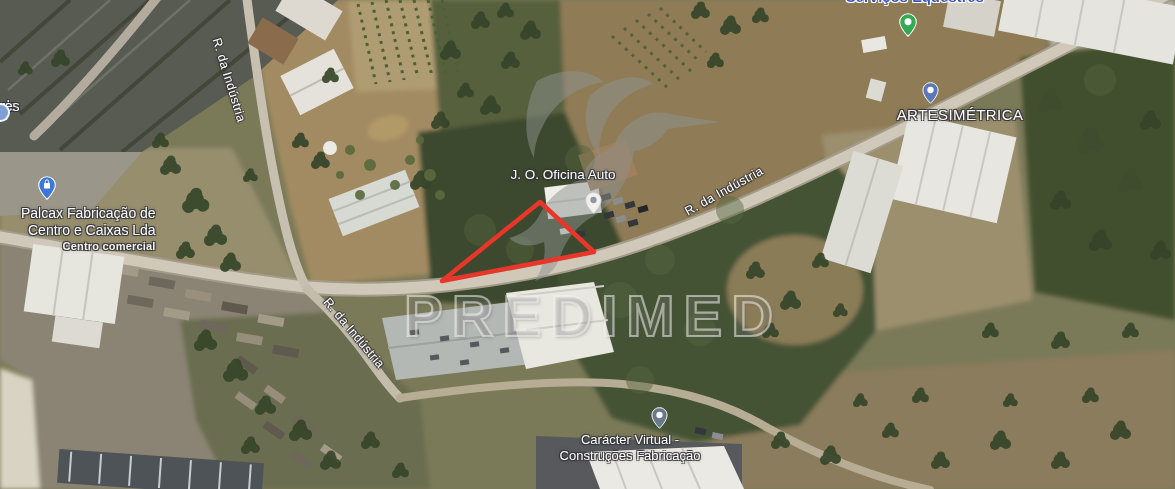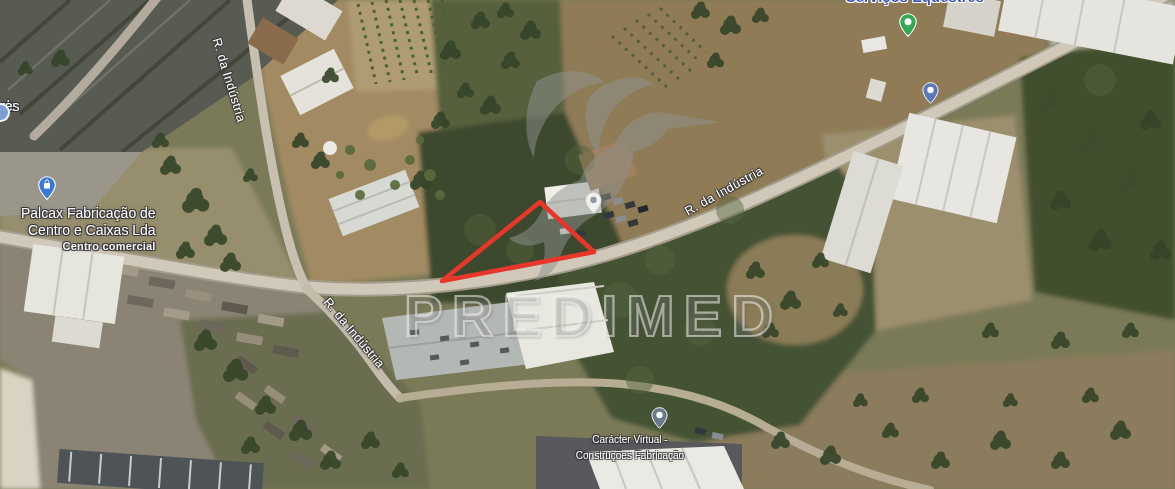--- a/index.html
+++ b/index.html
@@ -331,35 +331,37 @@
       <rect x="8" y="9.2" width="8" height="7.6" rx="1.2" fill="#fff"></rect>
       <path d="M9.7 9.2V7.5a2.3 2.3 0 0 1 4.6 0v1.7" stroke="#fff" stroke-width="1.3" fill="none"></path>
     </g>
   </svg>
   <div class="place-label" style="left:21px;top:205px;font-size:14px;text-align:right;">
     <div>Palcax Fabricação de</div>
     <div>Centro e Caixas Lda</div>
     <div class="sub-label">Centro comercial</div>
   </div>
 
+  <div class="place-label centered" style="left:488px;top:167px;width:150px;">J. O. Oficina Auto</div>
   <svg class="pin" style="left:585px;top:192px;" width="17" height="22" viewBox="0 0 24 32">
     <path d="M12 1C5.9 1 1 5.9 1 11.8 1 20.6 12 31 12 31s11-10.4 11-19.2C23 5.9 18.1 1 12 1Z" stroke="#d9d9d6" stroke-width="1.2" fill="#f2f1ef"></path>
     <circle cx="12" cy="11.6" r="4.6" fill="#9097a1"></circle>
   </svg>
 
   <svg class="pin" style="left:922px;top:82px;" width="17" height="22" viewBox="0 0 24 32">
     <path d="M12 1C5.9 1 1 5.9 1 11.8 1 20.6 12 31 12 31s11-10.4 11-19.2C23 5.9 18.1 1 12 1Z" stroke="#ffffff" stroke-width="1.4" fill="#5b79b8"></path>
     <circle cx="12" cy="11.6" r="4.6" fill="#fff"></circle>
   </svg>
+  <div class="place-label centered big-label" style="left:880px;top:107px;width:160px;">ARTESIMÉTRICA</div>
 
   <svg class="pin" style="left:651px;top:407px;" width="17" height="22" viewBox="0 0 24 32">
     <path d="M12 1C5.9 1 1 5.9 1 11.8 1 20.6 12 31 12 31s11-10.4 11-19.2C23 5.9 18.1 1 12 1Z" stroke="#ffffff" stroke-width="1.4" fill="#68798c"></path>
     <circle cx="12" cy="11.6" r="4.6" fill="#fff"></circle>
   </svg>
-  <div class="place-label centered" style="left:520px;top:432px;width:220px;font-size:10px;line-height:15.5px;">
+  <div class="place-label centered" style="left:520px;top:432px;width:220px;font-size:13px;line-height:15.5px;">
     <div>Carácter Virtual -</div>
     <div>Construções Fabricação</div>
   </div>
 
   <div class="clipped-label" style="left:830px;top:-11px;width:170px;text-align:center;">Serviços Equestres</div>
   <svg class="pin" style="left:899px;top:13px;" width="18" height="24" viewBox="0 0 24 32">
     <path d="M12 1C5.9 1 1 5.9 1 11.8 1 20.6 12 31 12 31s11-10.4 11-19.2C23 5.9 18.1 1 12 1Z" stroke="#ffffff" stroke-width="1.4" fill="#34a853"></path>
     <circle cx="12" cy="11.6" r="4.6" fill="#fff"></circle>
   </svg>
 

